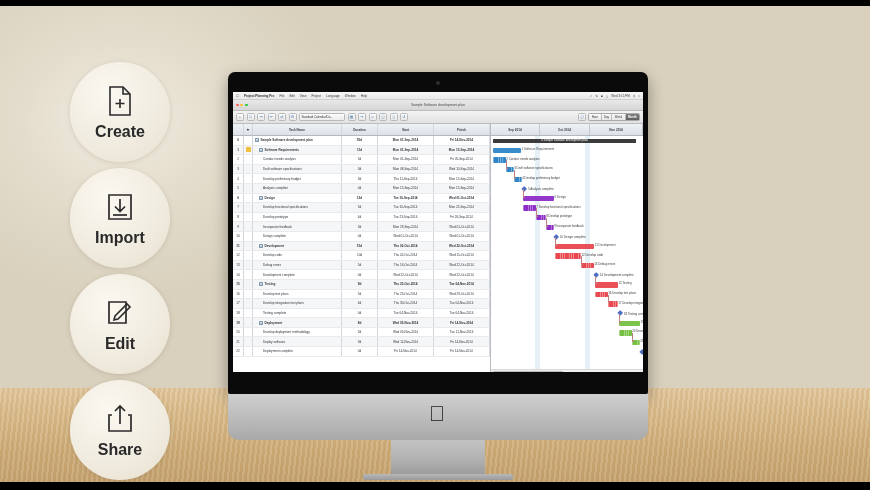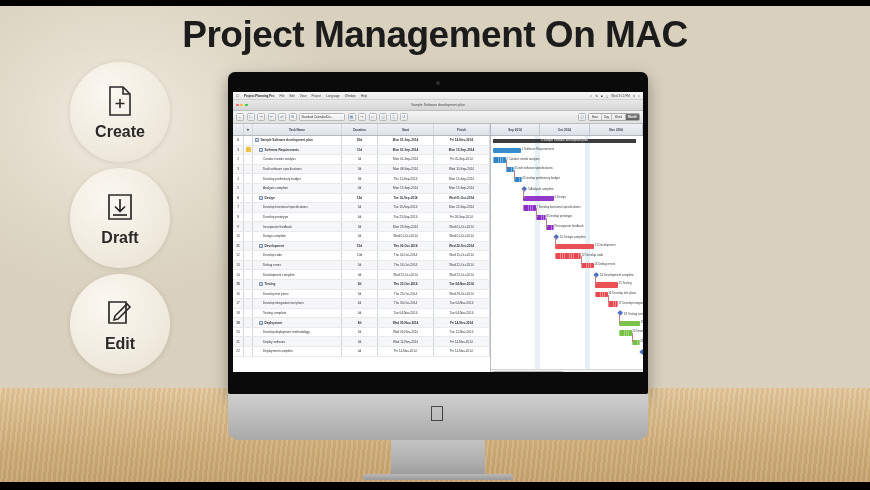--- a/index.html
+++ b/index.html
@@ -257,21 +257,20 @@
 </head>
 <body>
 
 <div id="stage">
 
   <div class="bg-wall"></div>
   <div class="bg-desk"></div>
   <div class="bar-top"></div>
   <div class="bar-bottom"></div>
 
-  <div class="headline">Project Management On MAC</div>
 
   <div class="actions">
 
     <div class="action">
       <span class="ic">
         <svg width="26" height="30" viewBox="0 0 26 30">
           <path d="M3 1 h13 l7 7 v21 h-20 z" fill="none" stroke="#2b2b2b" stroke-width="1.6"></path>
           <path d="M16 1 v7 h7" fill="none" stroke="#2b2b2b" stroke-width="1.6"></path>
           <path d="M13 13 v9 M8.5 17.5 h9" stroke="#2b2b2b" stroke-width="1.6"></path>
         </svg>
@@ -280,33 +279,42 @@
     </div>
 
     <div class="action">
       <span class="ic">
         <svg width="28" height="28" viewBox="0 0 28 28">
           <path d="M3 2 h22 v24 h-22 z" fill="none" stroke="#2b2b2b" stroke-width="1.7"></path>
           <path d="M14 6 v12 M9 13.5 l5 5 l5 -5" fill="none" stroke="#2b2b2b" stroke-width="1.7"></path>
           <path d="M7 22 h14" stroke="#2b2b2b" stroke-width="1.7"></path>
         </svg>
       </span>
-      <span class="lbl">Draft</span>
+      <span class="lbl">Import</span>
     </div>
 
     <div class="action">
       <span class="ic">
         <svg width="28" height="28" viewBox="0 0 28 28">
           <path d="M3 3 h17 v21 h-17 z" fill="none" stroke="#2b2b2b" stroke-width="1.7"></path>
           <path d="M9 17 l12 -12 l3 3 l-12 12 l-4 1 z" fill="none" stroke="#2b2b2b" stroke-width="1.6"></path>
         </svg>
       </span>
       <span class="lbl">Edit</span>
     </div>
 
+    <div class="action">
+      <span class="ic">
+        <svg width="28" height="30" viewBox="0 0 28 30">
+          <path d="M6 11 h-3 v16 h22 v-16 h-3" fill="none" stroke="#2b2b2b" stroke-width="1.7"></path>
+          <path d="M14 2 v18 M9 7 l5 -5 l5 5" fill="none" stroke="#2b2b2b" stroke-width="1.7"></path>
+        </svg>
+      </span>
+      <span class="lbl">Share</span>
+    </div>
   </div>
 
   <div class="imac">
     <div class="imac-bezel">
       <div class="imac-cam"></div>
 
       <div class="screen">
 
         <div class="menubar">
           <span class="apple"></span>

